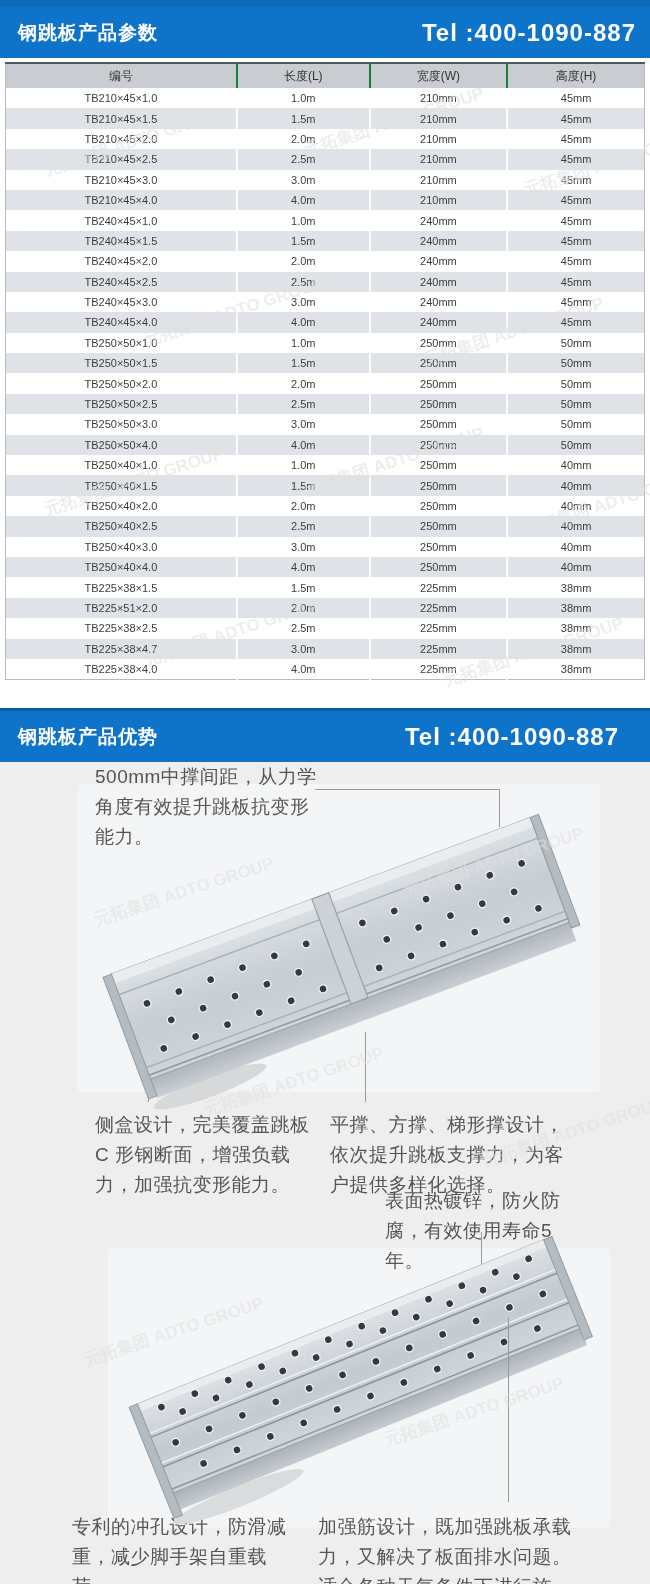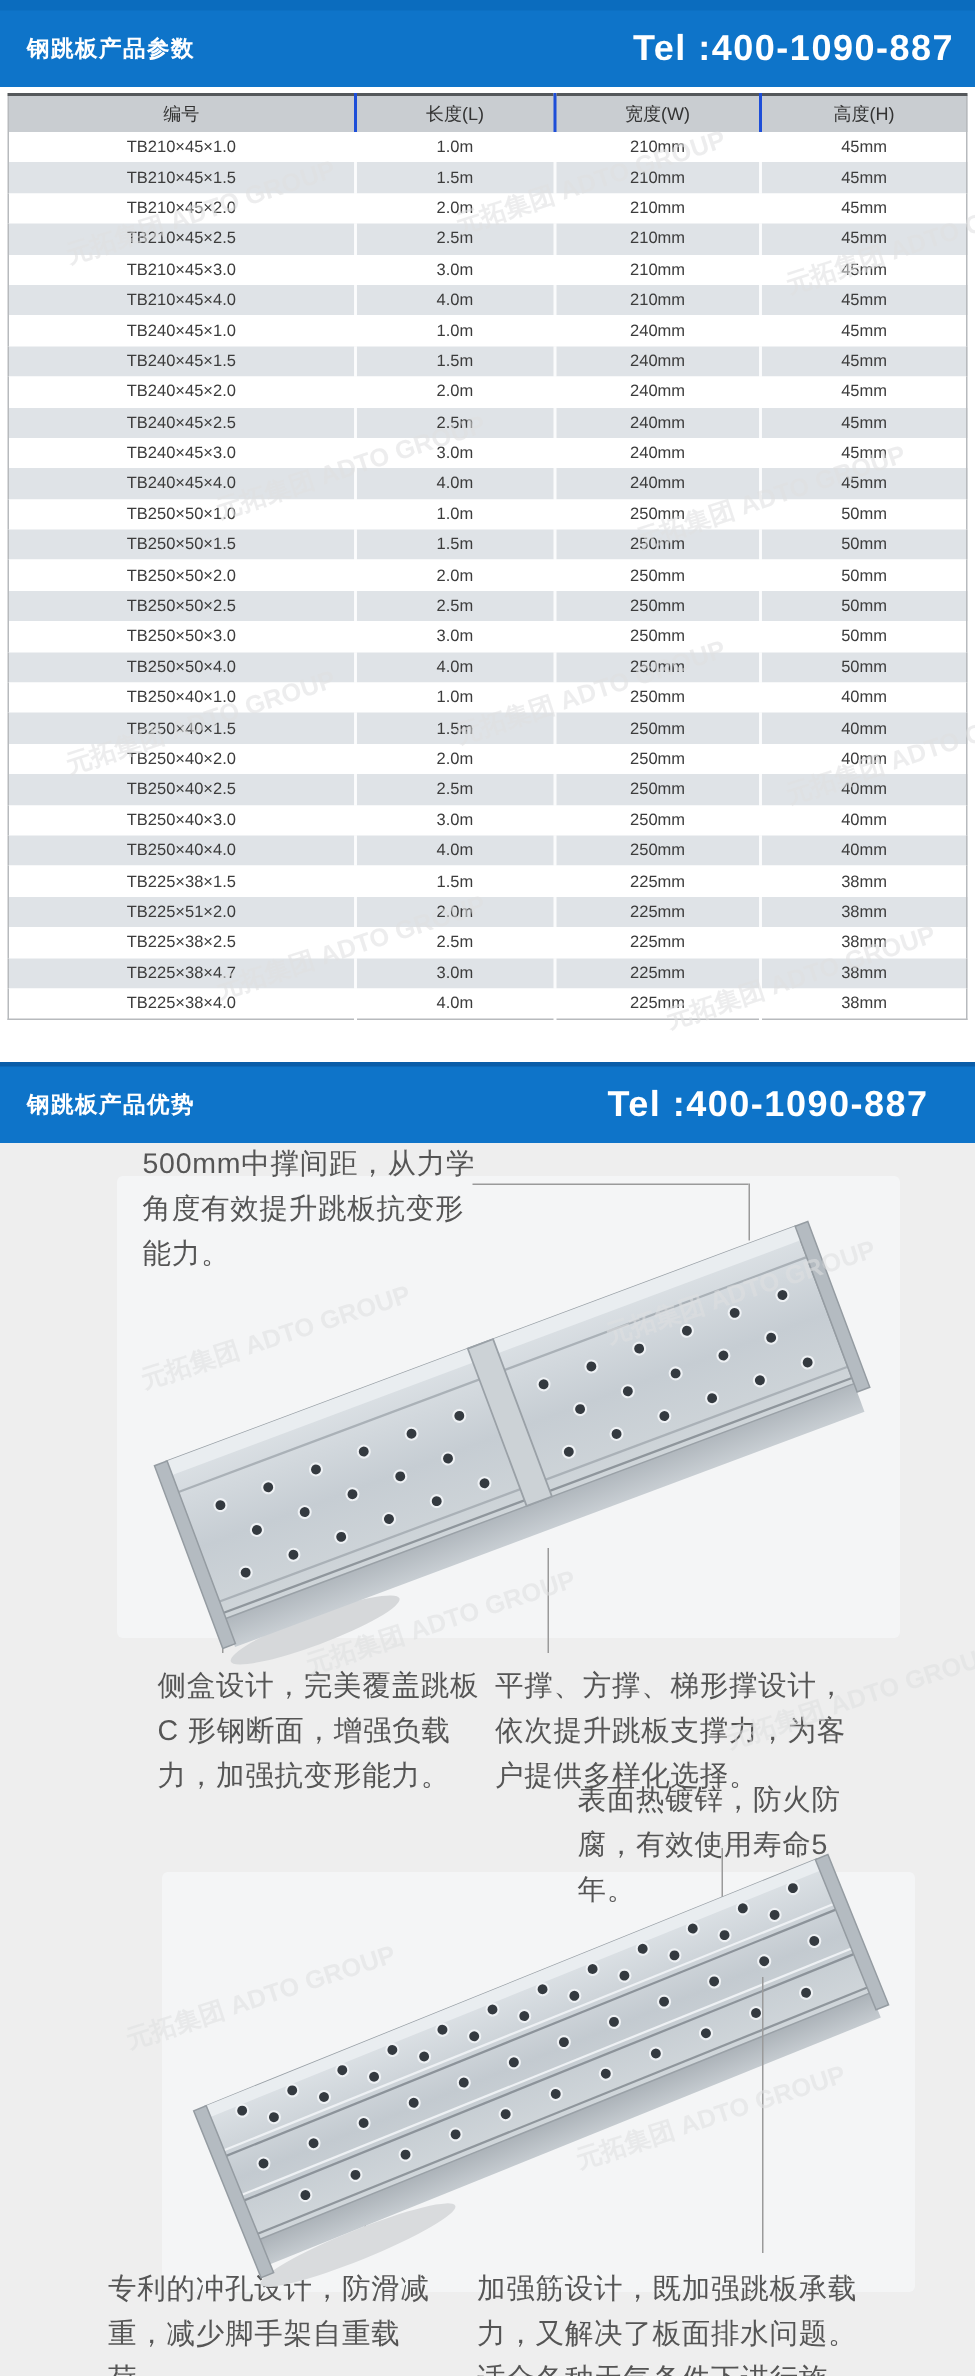--- a/index.html
+++ b/index.html
@@ -4,29 +4,29 @@
 <style>
   html,body{margin:0;padding:0;}
   body{font-family:"Liberation Sans","DejaVu Sans",sans-serif;background:#ffffff;}
   #page{position:relative;width:650px;height:1584px;margin:0 auto;background:#ffffff;overflow:hidden;}
 
   
   .band{position:absolute;left:0;width:650px;background:#0e74c9;color:#ffffff;
         display:flex;align-items:center;justify-content:space-between;box-sizing:border-box;}
   #band1{top:0;height:58px;border-top:7px solid #0b6cbe;padding:0 14px 0 18px;}
   #band2{top:708px;height:54px;border-top:3px solid #0a5da8;padding:0 31px 0 18px;}
-  .band-title{font-size:15px;font-weight:bold;letter-spacing:1px;}
+  .band-title{font-size:19px;font-weight:bold;letter-spacing:1px;}
   .band-tel{font-size:24px;font-weight:bold;letter-spacing:1px;white-space:nowrap;}
 
   
   #table-wrap{position:absolute;left:5px;top:62px;width:640px;}
   table.spec{width:100%;border-collapse:collapse;table-layout:fixed;
              border:1px solid #b7babd;border-top:2px solid #55585b;}
   table.spec th{background:#c9cdd1;color:#333;font-size:12px;font-weight:normal;
-                height:24px;padding:0;text-align:center;border-left:2px solid #1d4ed8;}
+                height:24px;padding:0;text-align:center;border-left:2px solid #15803d;}
   table.spec th:first-child{border-left:none;text-align:center;}
   table.spec td{color:#3c3c3c;font-size:11px;height:20.4px;padding:0;text-align:center;
                 border-left:2px solid rgba(255,255,255,.85);}
   table.spec td:first-child{border-left:none;}
   table.spec tbody tr:nth-child(even){background:#dfe3e7;}
   table.spec tbody tr:nth-child(odd){background:#ffffff;}
 
   
   #advantage{position:absolute;left:0;top:762px;width:650px;height:822px;background:#eeeeee;}
   .photo-bg{position:absolute;background:#f4f5f6;border-radius:4px;}
@@ -247,21 +247,21 @@
     <span class="band-title">钢跳板产品优势</span>
     <span class="band-tel">Tel :400-1090-887</span>
   </div>
 
   <div id="advantage">
 
     <div class="photo-bg" style="left:78px;top:22px;width:522px;height:308px;"></div>
     <div class="photo-bg" style="left:108px;top:486px;width:502px;height:280px;"></div>
 
     <div class="ann" style="left:95px;top:0px;width:222px;">500mm中撑间距，从力学角度有效提升跳板抗变形能力。</div>
-    <div class="ann" style="left:95px;top:348px;width:220px;margin-left:10px;">侧盒设计，完美覆盖跳板 C 形钢断面，增强负载力，加强抗变形能力。</div>
+    <div class="ann" style="left:95px;top:348px;width:220px;">侧盒设计，完美覆盖跳板 C 形钢断面，增强负载力，加强抗变形能力。</div>
     <div class="ann" style="left:330px;top:348px;width:234px;">平撑、方撑、梯形撑设计，依次提升跳板支撑力，为客户提供多样化选择。</div>
     <div class="ann" style="left:385px;top:424px;width:188px;">表面热镀锌，防火防腐，有效使用寿命5年。</div>
     <div class="ann" style="left:72px;top:750px;width:224px;">专利的冲孔设计，防滑减重，减少脚手架自重载荷。</div>
     <div class="ann" style="left:318px;top:750px;width:256px;">加强筋设计，既加强跳板承载力，又解决了板面排水问题。适合各种天气条件下进行施工。</div>
 
     <div class="lead" style="left:315px;top:27px;width:184px;height:1px;"></div>
     <div class="lead" style="left:499px;top:27px;width:1px;height:38px;"></div>
     <div class="lead" style="left:148px;top:284px;width:1px;height:56px;"></div>
     <div class="lead" style="left:365px;top:270px;width:1px;height:70px;"></div>
     <div class="lead" style="left:481px;top:470px;width:1px;height:42px;"></div>

